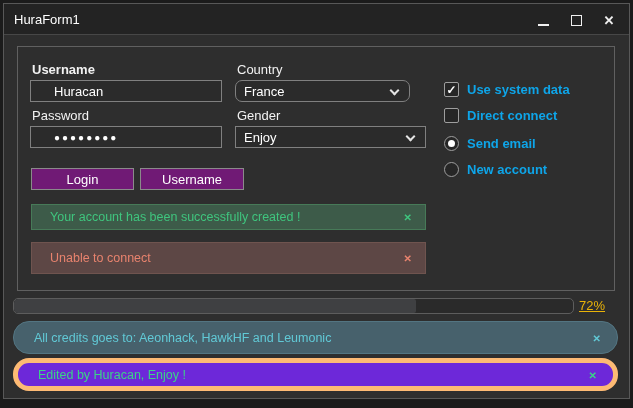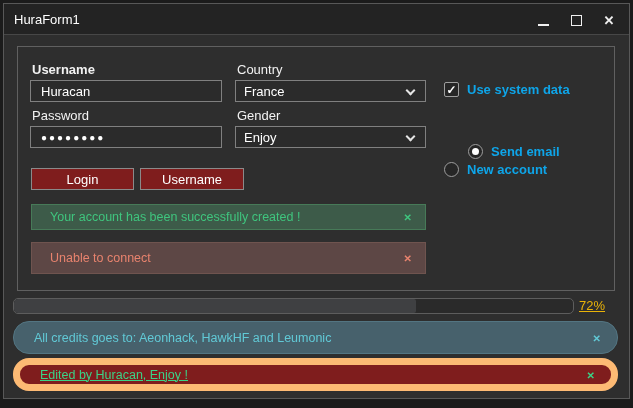--- a/index.html
+++ b/index.html
@@ -21,21 +21,21 @@
   .min-glyph { width:11px; height:2px; background:#f0f0f0; margin-top:9px; }
   .max-glyph { width:11px; height:11px; border:1.5px solid #f0f0f0; }
   .close-glyph { font-size:13px; font-weight:bold; line-height:1; }
 
   
   .groupbox { position:absolute; left:13px; top:42px; width:598px; height:245px;
               border:1px solid #606060; }
 
   .field-label { position:absolute; font-size:13px; color:#f2f2f2; }
   .tbox { position:absolute; height:22px; background:#2b2b2b; border:1px solid #808080;
-          color:#ffffff; font-size:13px; padding:0 10px;
+          color:#ffffff; font-size:13px; padding:0 23px;
           font-family:"Liberation Sans", sans-serif; outline:none; }
   .pwd { font-size:10px; letter-spacing:2px; font-weight:bold; }
 
   .combo { position:absolute; height:22px; background:#2b2b2b; border:1px solid #808080;
            color:#ffffff; font-size:13px; display:flex; align-items:center;
            padding-left:8px; cursor:default; }
   .chev { position:absolute; right:11px; top:6px; width:7px; height:7px;
           border-right:2px solid #e4e4e4; border-bottom:2px solid #e4e4e4;
           transform:rotate(45deg); }
 
@@ -43,33 +43,33 @@
   .opt { position:absolute; display:flex; align-items:center; cursor:default; }
   .cb-box { width:15px; height:15px; border:1px solid #9e9e9e; border-radius:2px;
             background:#262626; display:flex; align-items:center; justify-content:center;
             color:#ffffff; font-size:12px; font-weight:bold; line-height:1; }
   .rd-box { width:15px; height:15px; border:1px solid #9e9e9e; border-radius:50%;
             background:#262626; display:flex; align-items:center; justify-content:center; }
   .rd-dot { width:7px; height:7px; border-radius:50%; background:#ffffff; }
   .opt-label { margin-left:8px; font-size:13px; color:#0ea5e9;font-weight:bold; }
 
   
-  .btn { position:absolute; height:22px; background:#7f1d1d; border:1px solid #8a8a8a;
+  .btn { position:absolute; height:22px; background:#701a75; border:1px solid #8a8a8a;
          color:#ffffff; font-size:13px; font-family:"Liberation Sans", sans-serif;
          cursor:default; }
 
   
   .alert { position:absolute; font-size:12.5px; display:flex; align-items:center;
            padding-left:18px; }
   .alert .x { position:absolute; right:13px; top:50%; transform:translateY(-50%);
               font-size:10px; font-weight:bold; cursor:default; }
   .alert-success { background:#3d5b49; border:1px solid #477a58; color:#3fc57e; }
   .alert-error   { background:#5d4745; border:1px solid #6f544f; color:#e8836e; }
   .alert-info    { background:#47616c; border:1px solid #537582; color:#61c9d6; }
-  .alert-credits { background:#7f1d1d; border:7px solid #fdba74; color:#3bd387;text-decoration:underline; }
+  .alert-credits { background:#6d28d9; border:5px solid #fdba74; color:#3bd387; }
   .alert-full { padding-left:20px;border-radius:16px; }
 
   
   .progress { position:absolute; left:9px; top:294px; width:561px; height:16px;
               background:#2a2a2a; border:1px solid #5d5d5d; border-radius:5px; overflow:hidden; }
   .progress-fill { height:100%; background:#3f4042; border-radius:4px 2px 2px 4px; }
   .progress-label { position:absolute; left:575px; top:294px; width:48px; height:16px;
                     color:#eab308; font-size:13px; line-height:16px;text-decoration:underline; }
 </style>
 </head>
@@ -91,37 +91,43 @@
   </div>
 
   <div class="groupbox"></div>
 
   <div class="field-label" style="left:28px; top:58px;font-weight:bold;">Username</div>
   <input class="tbox" style="left: 26px; top: 76px; width: 192px;" value="Huracan">
   <div class="field-label" style="left:28px; top:104px;">Password</div>
   <input class="tbox pwd" style="left: 26px; top: 122px; width: 192px;" value="●●●●●●●●">
 
   <div class="field-label" style="left:233px; top:58px;">Country</div>
-  <div class="combo" style="left:231px; top:76px; width:191px;">
+  <div class="combo" style="left:231px; top:76px; width:175px;border-radius:7px;">
     <span>France</span>
     <span class="chev"></span>
   </div>
   <div class="field-label" style="left:233px; top:104px;">Gender</div>
   <div class="combo" style="left:231px; top:122px; width:191px;">
     <span>Enjoy</span>
     <span class="chev"></span>
   </div>
 
   <div class="opt" style="left:440px; top:78px;">
     <span class="cb-box">
         <span>✓</span>
       </span>
     <span class="opt-label">Use system data</span>
   </div>
-  <div class="opt" style="left:464px; top:132px;margin-top:8px;">
+  <div class="opt" style="left:440px; top:104px;">
+    <span class="cb-box">
+        <span style="visibility: hidden;">✓</span>
+      </span>
+    <span class="opt-label">Direct connect</span>
+  </div>
+  <div class="opt" style="left:440px; top:132px;">
     <span class="rd-box">
         <span class="rd-dot"></span>
       </span>
     <span class="opt-label">Send email</span>
   </div>
   <div class="opt" style="left:440px; top:158px;text-align:right;">
     <span class="rd-box">
         <span class="rd-dot" style="visibility: hidden;"></span>
       </span>
     <span class="opt-label">New account</span>

